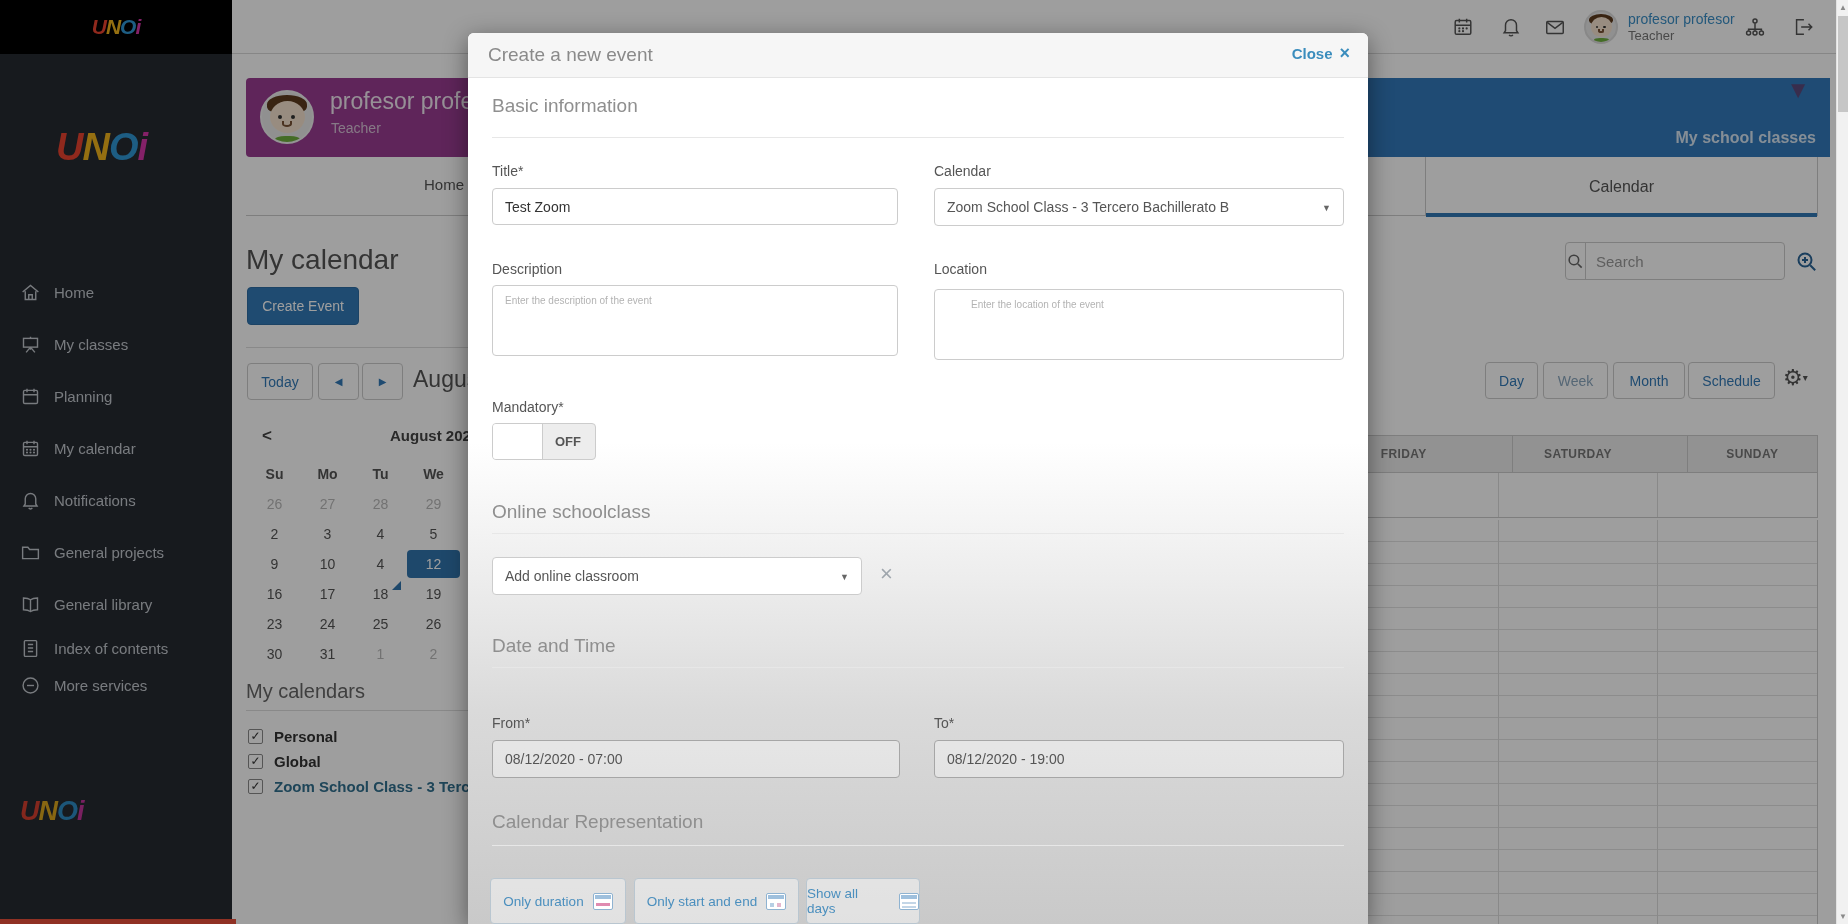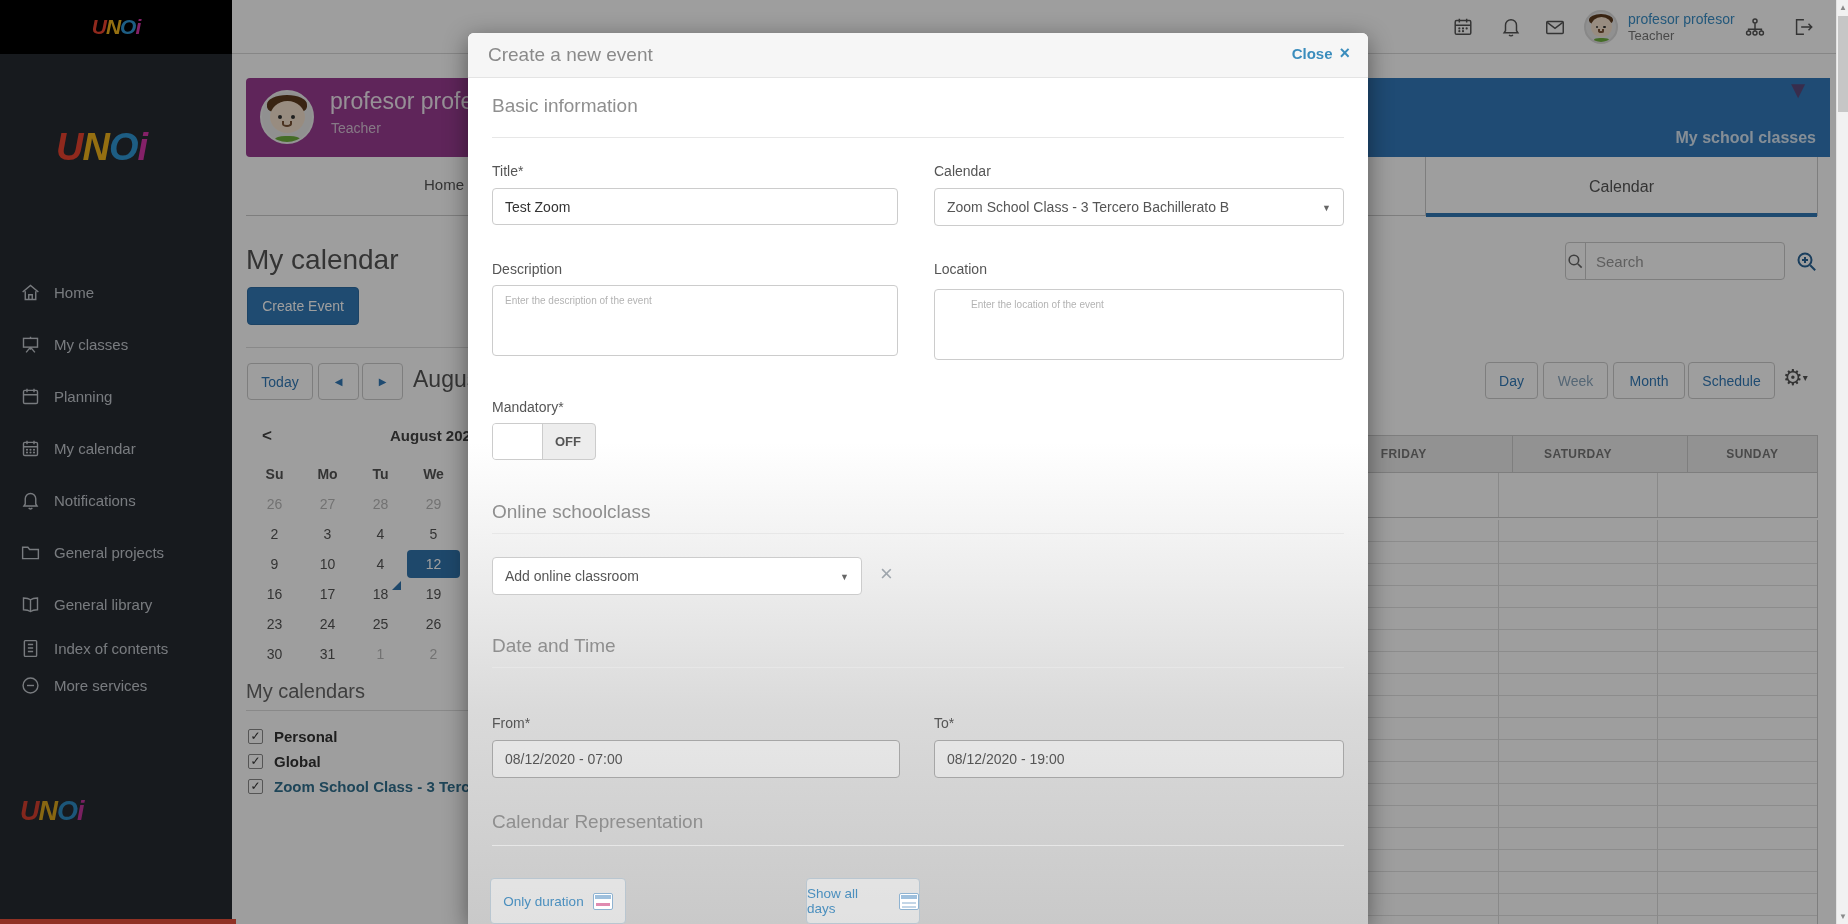--- a/index.html
+++ b/index.html
@@ -432,20 +432,24 @@
     <input class="dt-input" style="left: 24px; top: 707px; width: 408px;" value="08/12/2020 - 07:00">
     <span class="fld-label" style="left:466px; top:682px">To*</span>
     <input class="dt-input" style="left: 466px; top: 707px; width: 410px;" value="08/12/2020 - 19:00">
 
     <div class="sec-h" style="top:778px">Calendar Representation</div>
     <div class="sec-hr" style="top:812px"></div>
     <div class="rep-btn" style="left:22px; width:136px">
       <span>Only duration</span>
       <span class="cal-glyph a"></span>
     </div>
+    <div class="rep-btn" style="left:166px; width:165px">
+      <span>Only start and end</span>
+      <span class="cal-glyph b"></span>
+    </div>
     <div class="rep-btn" style="left:338px; width:114px">
       <span>Show all days</span>
       <span class="cal-glyph c"></span>
     </div>
   </div>
 
   <div id="scrollbar">
     <div id="sb-up">▲</div>
     <div id="sb-thumb"></div>
     <div id="sb-down">▼</div>

